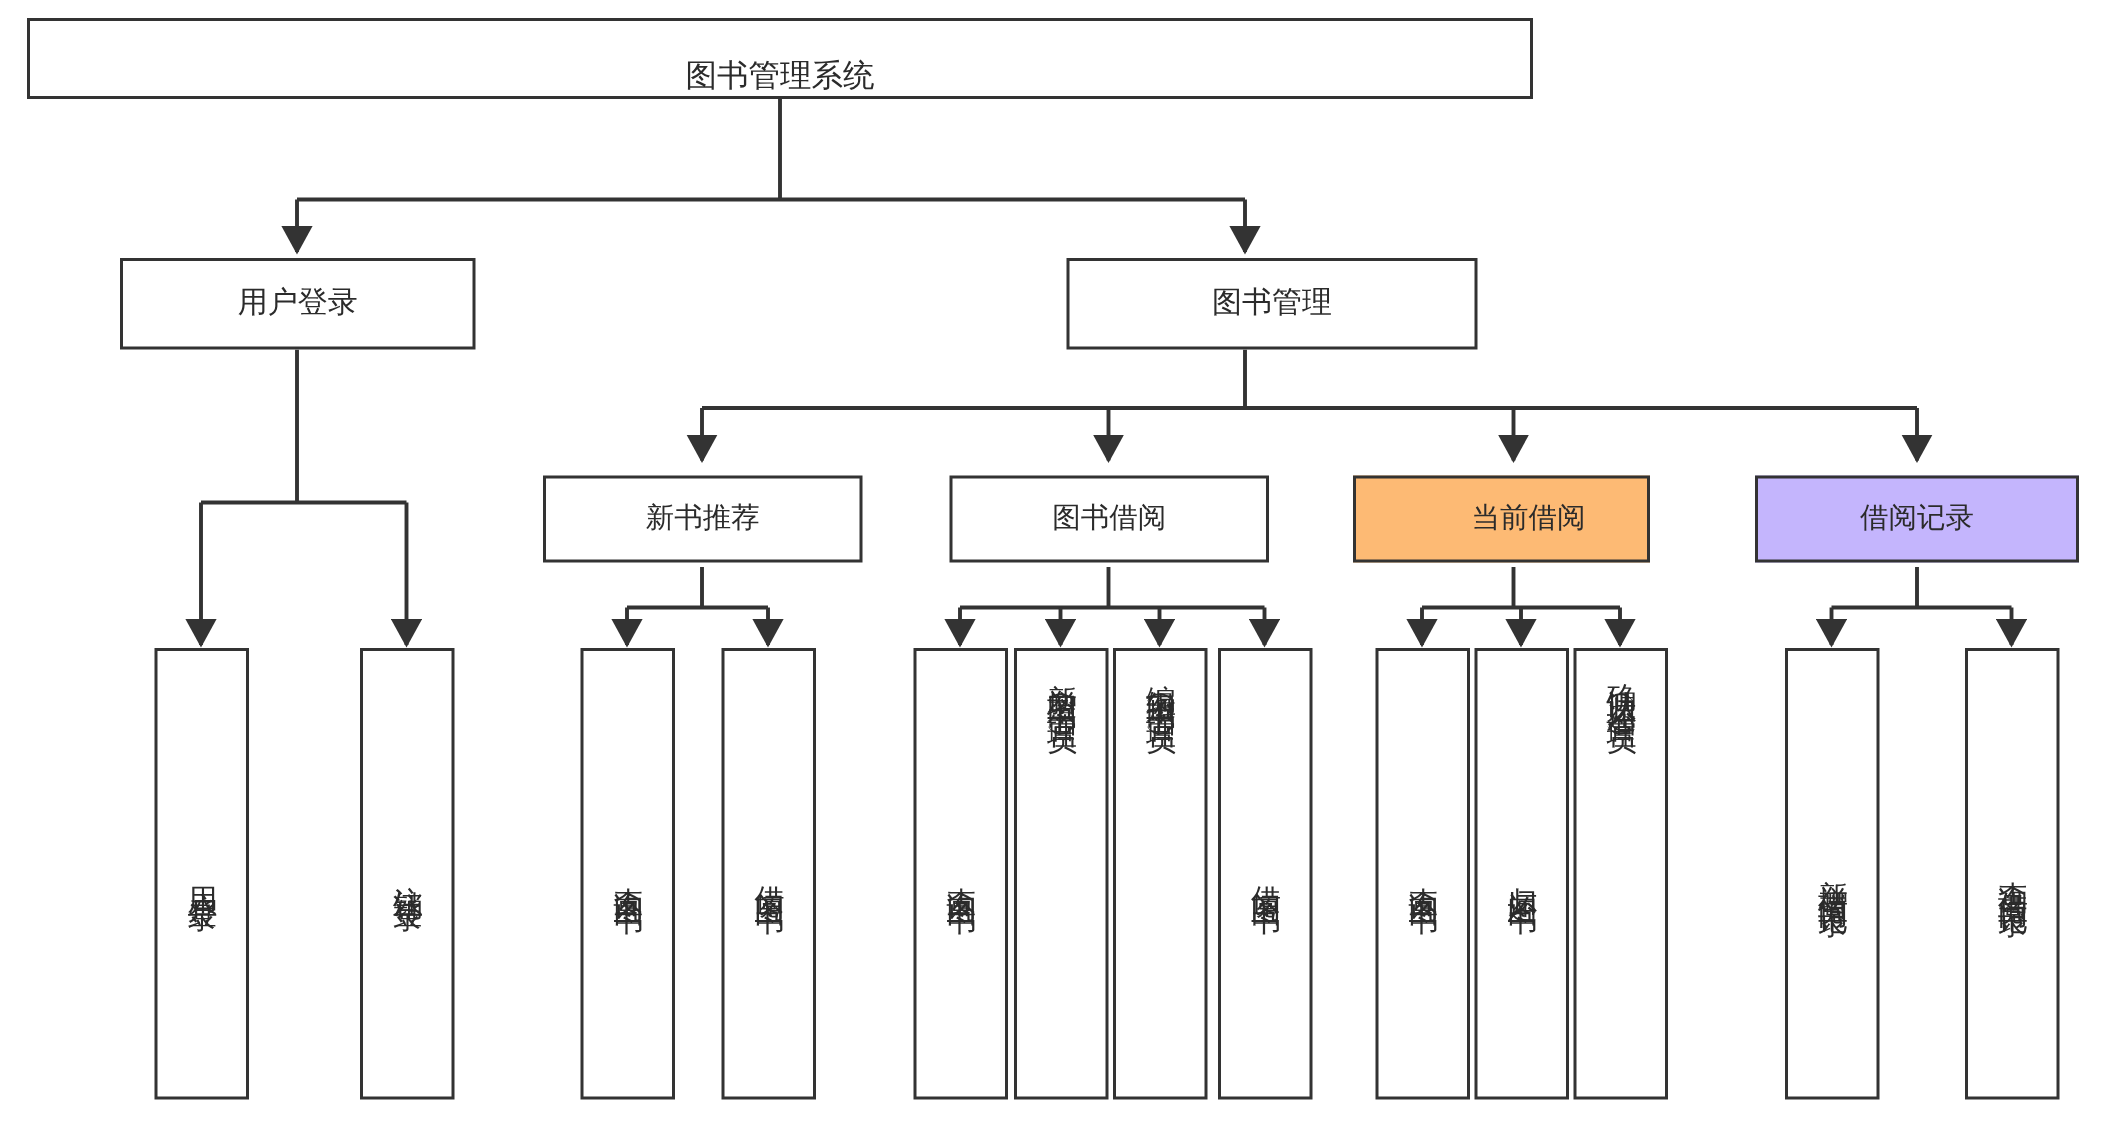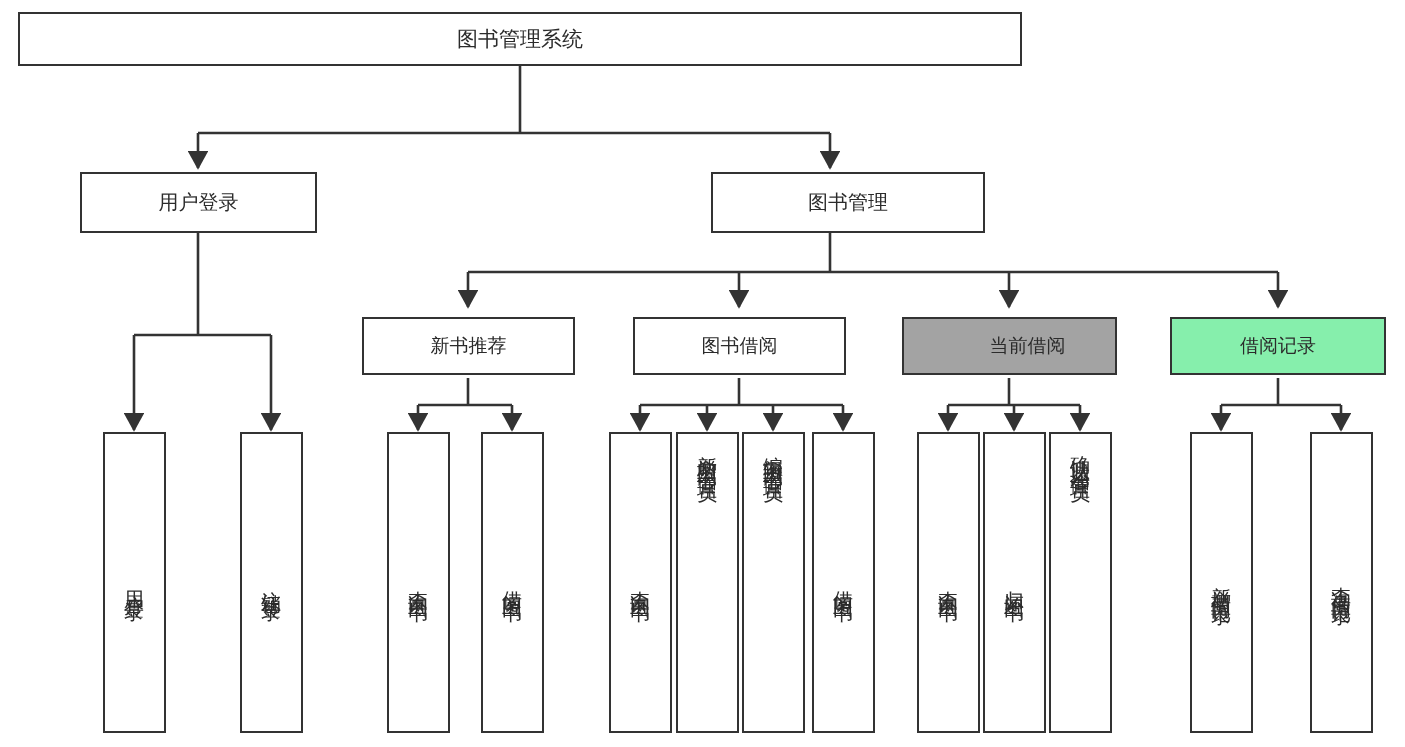--- a/index.html
+++ b/index.html
@@ -133,41 +133,41 @@
       <path d="M 1014 405 L 1014 430" marker-end="url(#arrow)"></path>
       <path d="M 1080 405 L 1080 430" marker-end="url(#arrow)"></path>
 
       <path d="M 1278 378 L 1278 405"></path>
       <path d="M 1221 405 L 1341 405"></path>
       <path d="M 1221 405 L 1221 430" marker-end="url(#arrow)"></path>
       <path d="M 1341 405 L 1341 430" marker-end="url(#arrow)"></path>
     </g>
   </svg>
 
-  <div class="node level-0" style="left: 18px; top: 12px; width: 1004px; height: 54px; border-color: rgb(51, 51, 51); background: rgb(255, 255, 255); color: rgb(43, 43, 43);">
+  <div class="node level-0" style="left: 18px; top: 12px; width: 1004px; height: 54px; border-color: rgb(51, 51, 51); background: rgb(255, 255, 255); color: rgb(43, 43, 43); align-items: flex-end;">
     <span class="node-label">图书管理系统</span>
   </div>
 
   <div class="node level-1" style="left: 80px; top: 172px; width: 237px; height: 61px; border-color: rgb(51, 51, 51); background: rgb(255, 255, 255); color: rgb(43, 43, 43);">
     <span class="node-label">用户登录</span>
   </div>
   <div class="node level-1" style="left: 711px; top: 172px; width: 274px; height: 61px; border-color: rgb(51, 51, 51); background: rgb(255, 255, 255); color: rgb(43, 43, 43);">
     <span class="node-label">图书管理</span>
   </div>
 
   <div class="node level-2" style="left: 633px; top: 317px; width: 213px; height: 58px; border-color: rgb(51, 51, 51); background: rgb(255, 255, 255); color: rgb(43, 43, 43);">
     <span class="node-label">图书借阅</span>
   </div>
   <div class="node level-2" style="left: 362px; top: 317px; width: 213px; height: 58px; border-color: rgb(51, 51, 51); background: rgb(255, 255, 255); color: rgb(43, 43, 43);">
     <span class="node-label">新书推荐</span>
   </div>
-  <div class="node level-2" style="left: 902px; top: 317px; width: 215px; height: 58px; border-color: rgb(51, 51, 51); background: #a3a3a3; color: rgb(43, 43, 43); padding-left: 36px;">
+  <div class="node level-2" style="left: 902px; top: 317px; width: 198px; height: 58px; border-color: rgb(51, 51, 51); background: #fdba74; color: rgb(43, 43, 43); padding-left: 36px;">
     <span class="node-label">当前借阅</span>
   </div>
-  <div class="node level-2" style="left: 1170px; top: 317px; width: 216px; height: 58px; border-color: rgb(51, 51, 51); background: #86efac; color: rgb(43, 43, 43);">
+  <div class="node level-2" style="left: 1170px; top: 317px; width: 216px; height: 58px; border-color: rgb(51, 51, 51); background: #c4b5fd; color: rgb(43, 43, 43);">
     <span class="node-label">借阅记录</span>
   </div>
 
   <div class="node leaf" style="left: 103px; top: 432px; width: 63px; height: 301px; border-color: rgb(51, 51, 51); background: rgb(255, 255, 255); color: rgb(43, 43, 43);">
     <span class="node-label">用户登录</span>
   </div>
   <div class="node leaf" style="left: 240px; top: 432px; width: 63px; height: 301px; border-color: rgb(51, 51, 51); background: rgb(255, 255, 255); color: rgb(43, 43, 43);">
     <span class="node-label">注销登录</span>
   </div>
 

